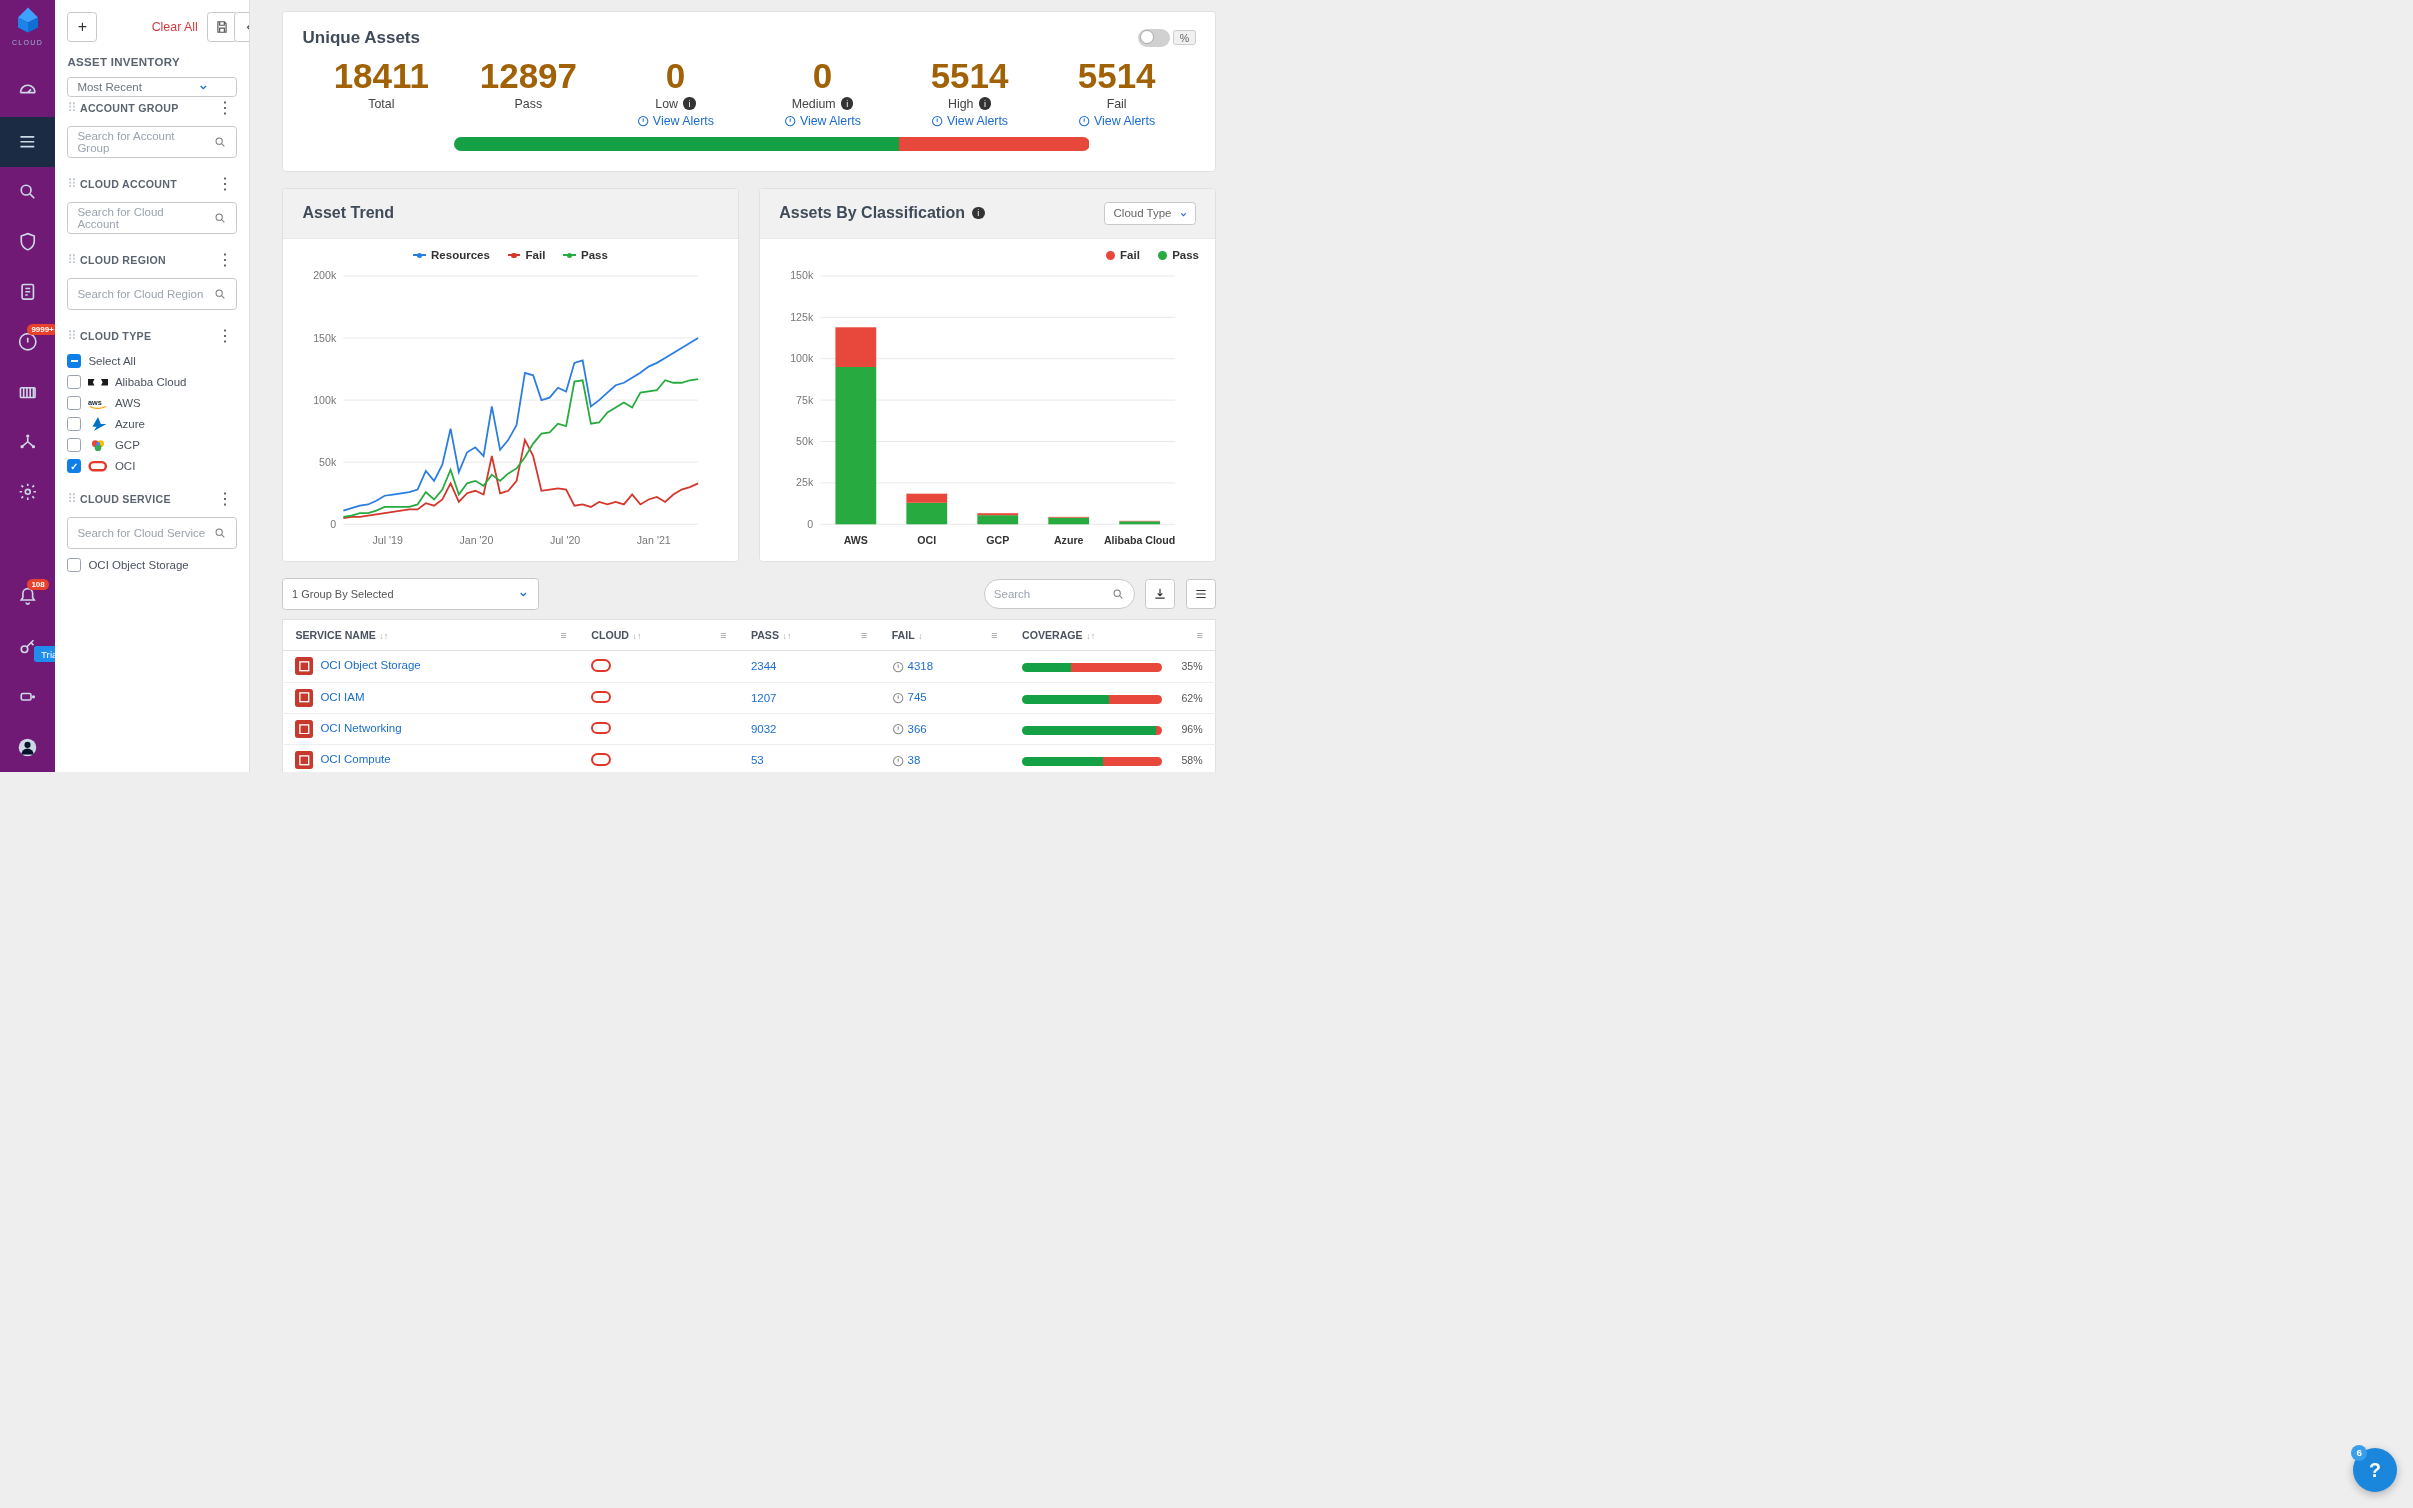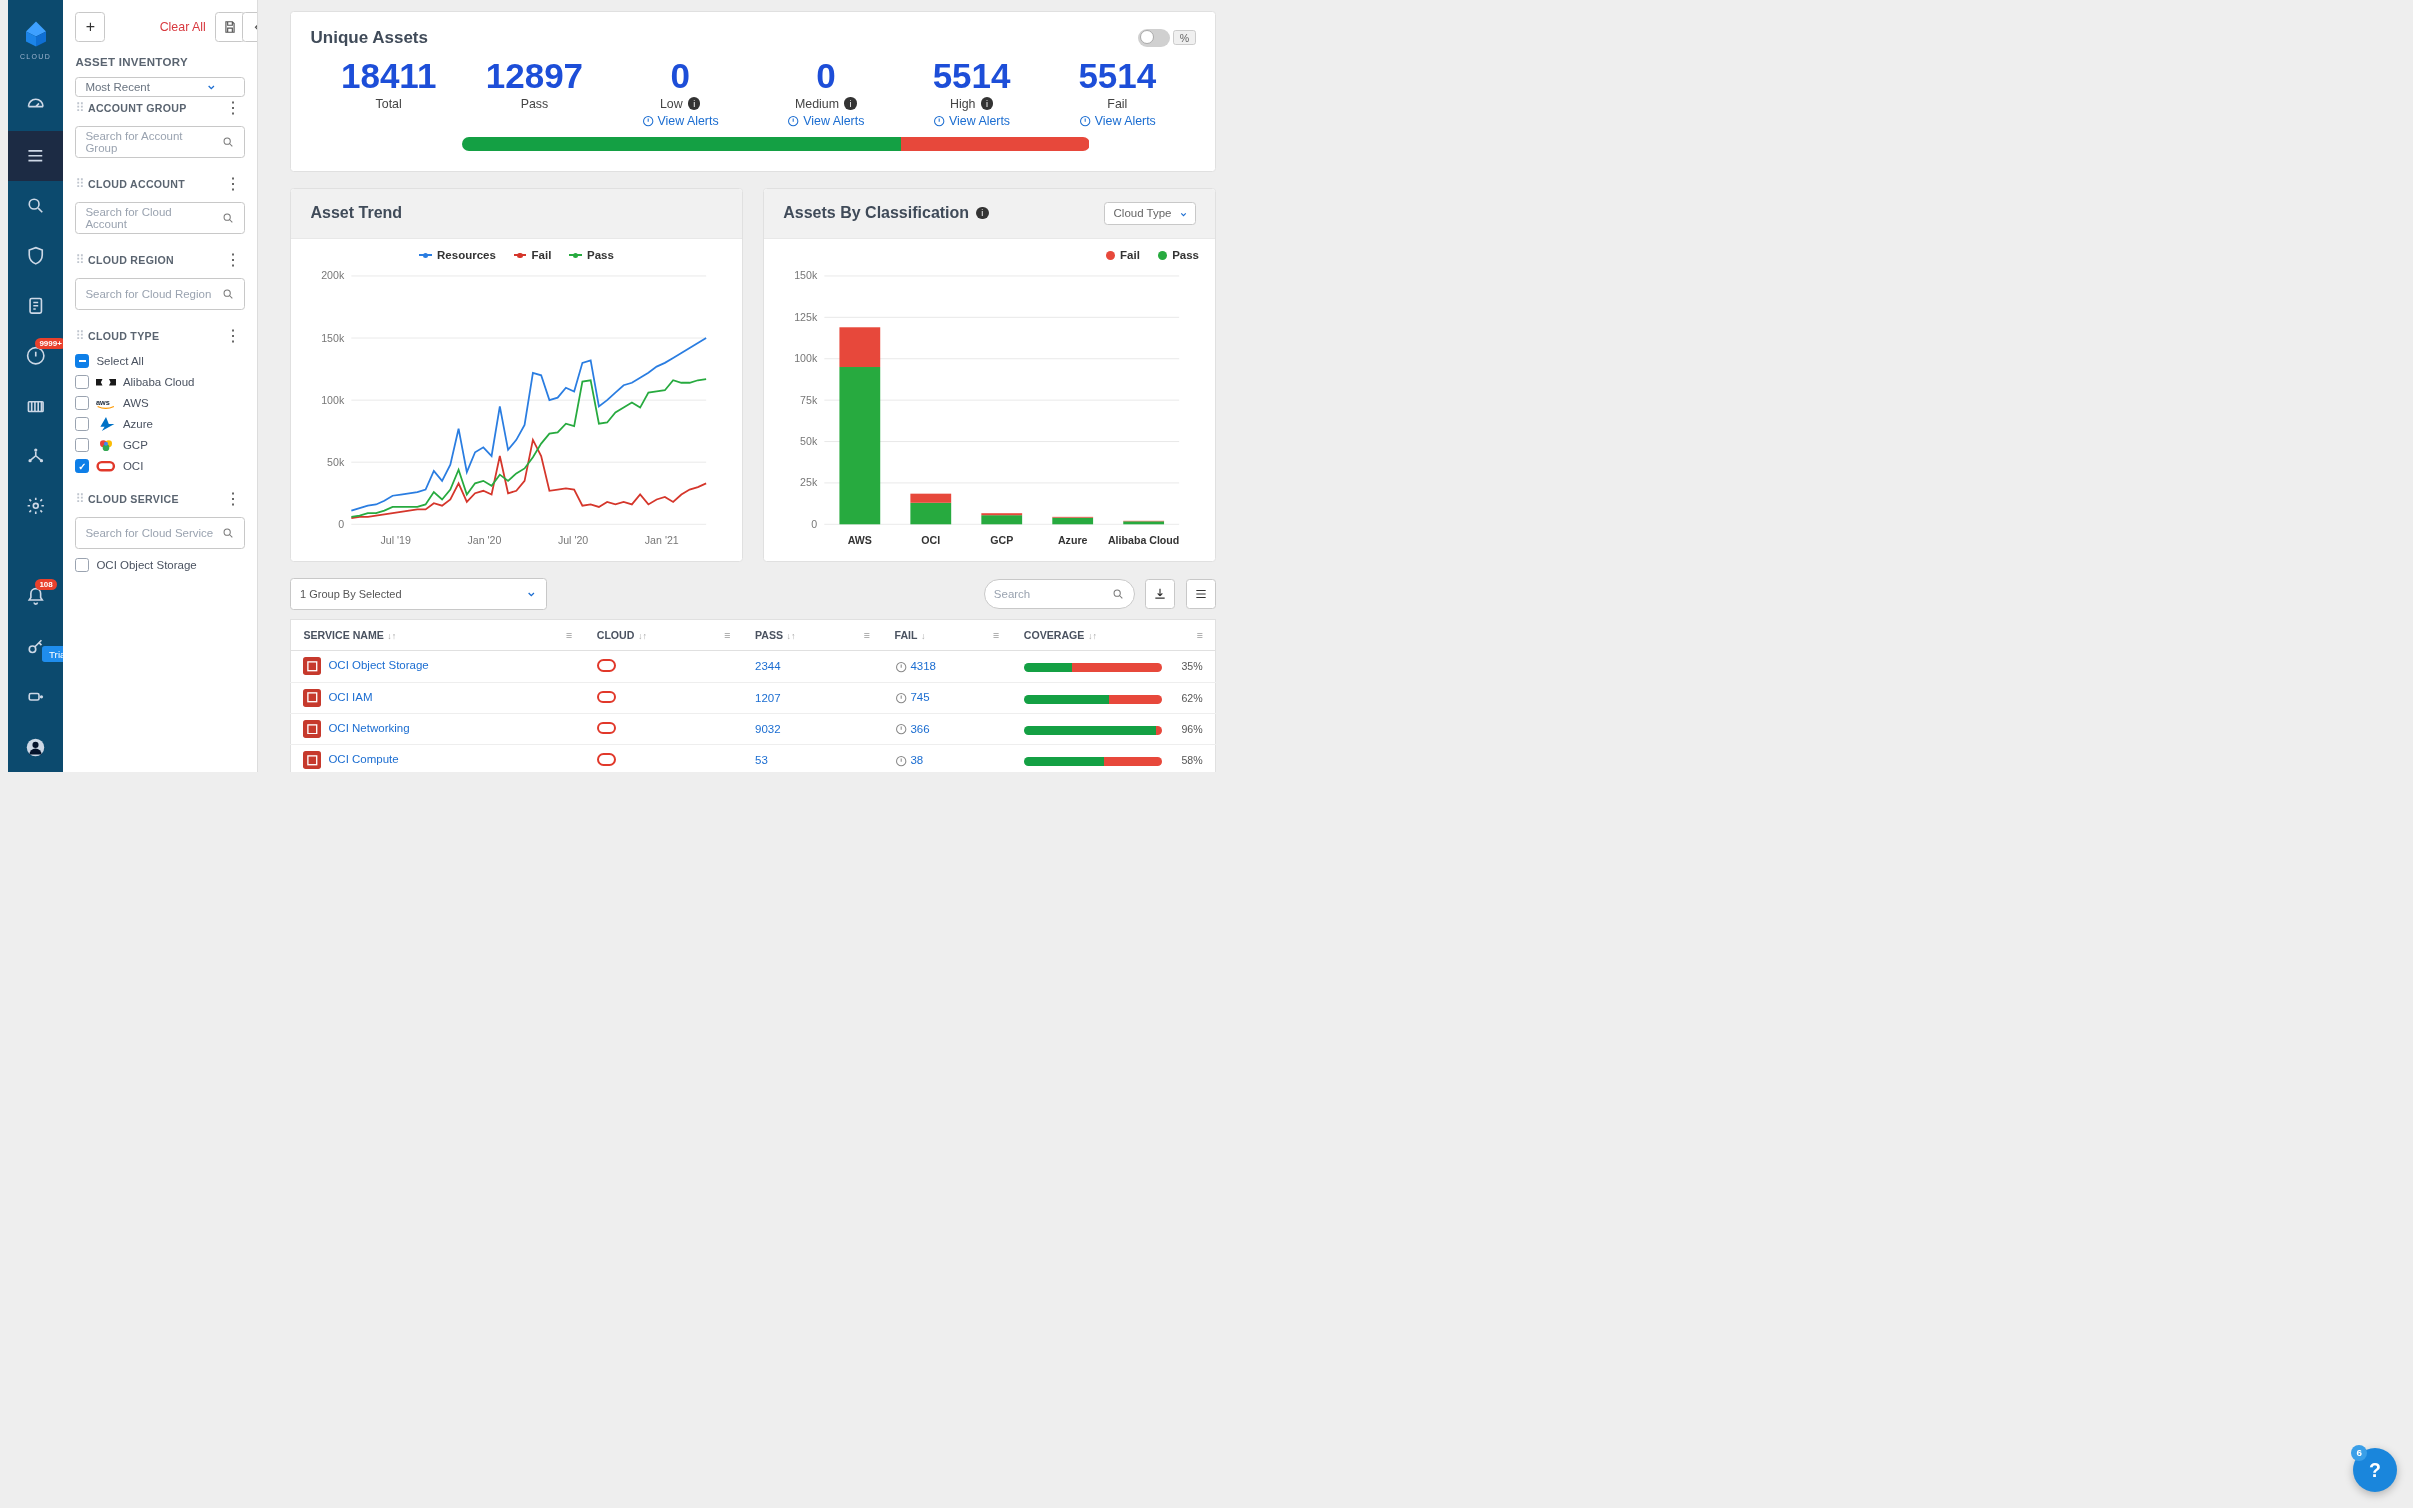--- a/index.html
+++ b/index.html
@@ -1,20 +1,20 @@
 <!DOCTYPE html>
 <html style="font-size:14px"><head>
 <meta charset="utf-8">
 <style>
 * { box-sizing: border-box; margin: 0; padding: 0; }
 body { font-family: "Segoe UI", -apple-system, sans-serif; background: #eeeeee; color: #333; font-size: 12.4px; overflow: hidden; }
 .app { display: flex; width: 1232px; height: 772px; }
 
 
-.rail { width: 55px; height: 100%; background: #0c4a6e; display: flex; flex-direction: column; align-items: center; padding-top: 14px; position: relative; margin-left: 8px; }
+.rail { width: 55px; height: 100%; background: #701a75; display: flex; flex-direction: column; align-items: center; position: relative; }
 .rail-logo { width: 35px; height: 51px; display: flex; flex-direction: column; align-items: center; justify-content: center; margin-bottom: 16px; }
 .rail-logo svg { width: 30px; height: 30px; }
 .rail-logo-text { color: #9eb5d0; font-size: 7px; letter-spacing: 1.3px; margin-top: 3.5px; }
 .rail-item { width: 55px; height: 50px; display: flex; align-items: center; justify-content: center; color: #cdd8e6; position: relative; cursor: pointer; }
 .rail-item.active { background: #1c2b44; }
 .rail-badge { position: absolute; top: 7px; left: 27px; background: #e9412c; color: #fff; border-radius: 8px; font-size: 8px; padding: 0.9px 4.4px; font-weight: 700; }
 .rail-trial { position: absolute; left: 34px; top: 646px; background: #1f8ded; color: #fff; font-size: 9.8px; padding: 2.7px 7px; border-radius: 2.7px; }
 
 
 .filters { width: 195px; height: 100%; background: #fff; border-right: 0.9px solid #dcdcdc; position: relative; padding: 12.4px 12.4px 0 12.4px; overflow-y: auto; }
@@ -48,21 +48,21 @@
 .card { background: #fff; border: 0.9px solid #e0e0e0; border-radius: 3.5px; padding: 16px 19.5px; margin-bottom: 16px; }
 .card-head { display: flex; align-items: center; margin-bottom: 10.6px; }
 .card-title { font-size: 17px; font-weight: 600; color: #404b59; }
 .toggle-pct { margin-left: auto; display: flex; align-items: center; gap: 3.5px; }
 .toggle { width: 32px; height: 18px; background: #d0d0d0; border-radius: 9px; position: relative; cursor: pointer; }
 .toggle-knob { width: 14px; height: 14px; background: #fff; border-radius: 50%; position: absolute; top: 1.8px; left: 1.8px; border:0.9px solid #aaa; }
 .pct-lbl { background: #f0f0f0; border: 0.9px solid #ccc; padding: 0.9px 5.3px; border-radius: 2.7px; font-size: 10.6px; color: #666; }
 
 .metrics { display: flex; justify-content: space-between; padding: 0 5.3px; margin-bottom: 9px; }
 .metric { text-align: center; flex: 1; }
-.metric-num { font-size: 35px; font-weight: 800; color: #1d4ed8; line-height: 1; }
+.metric-num { font-size: 35px; font-weight: 800; color: #a16207; line-height: 1; }
 .metric-lbl { font-size: 12.4px; color: #444; margin-top: 3.5px; display: flex; align-items: center; justify-content: center; gap: 5.3px; }
 .info-ic { width: 12.4px; height: 12.4px; background: #333; border-radius: 50%; color: #fff; font-size: 9px; display: inline-flex; align-items: center; justify-content: center; }
 .view-alerts { margin-top: 3.5px; color: #1b6dd1; font-size: 12.4px; display: flex; align-items: center; justify-content: center; gap: 3.5px; cursor: pointer; }
 .hbar { height: 14px; border-radius: 7px; display: flex; overflow: hidden; margin: 7px 106px 3.5px 151px; }
 .hbar-seg { height: 100%; }
 
 .two-col { display: flex; gap: 19.5px; margin-bottom: 16px; }
 .two-col > div { background: #fff; border: 0.9px solid #e0e0e0; border-radius: 3.5px; }
 .panel-head { height: 50px; padding: 0 19.5px; display: flex; align-items: center; border-bottom: 0.9px solid #e8e8e8; background: #f1f1f1; border-radius: 3.5px 3.5px 0 0; }
 .panel-title { font-size: 16px; font-weight: 600; color: #404b59; }

